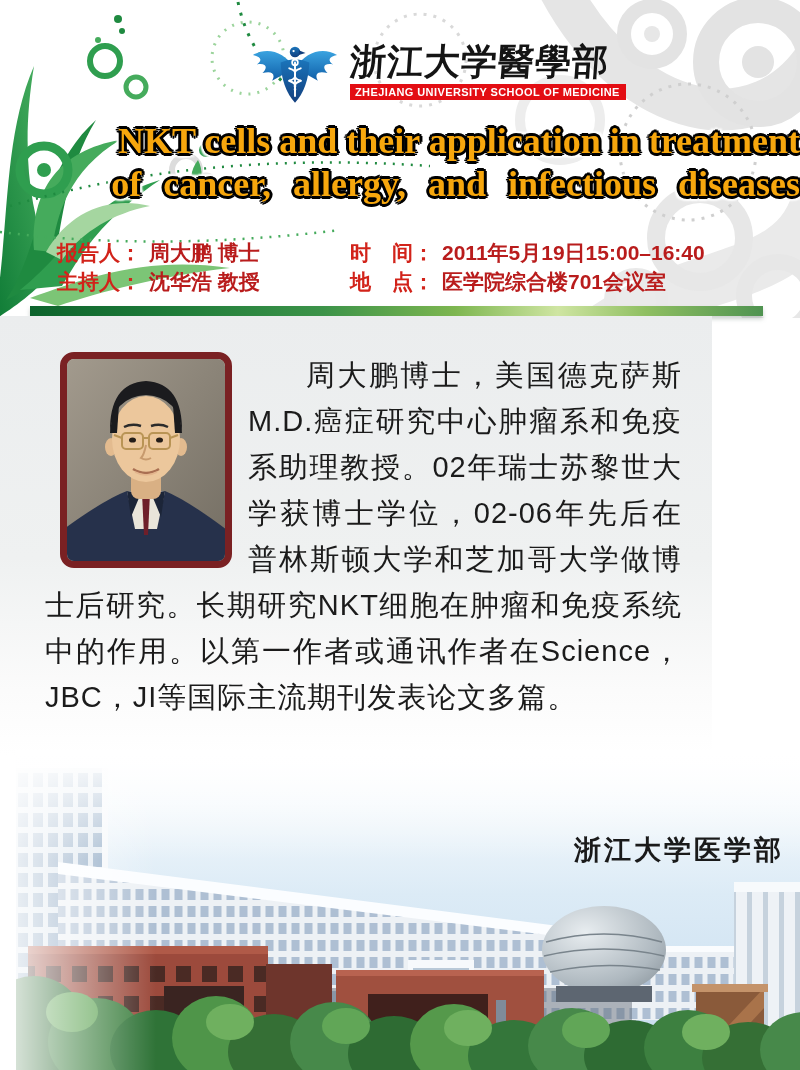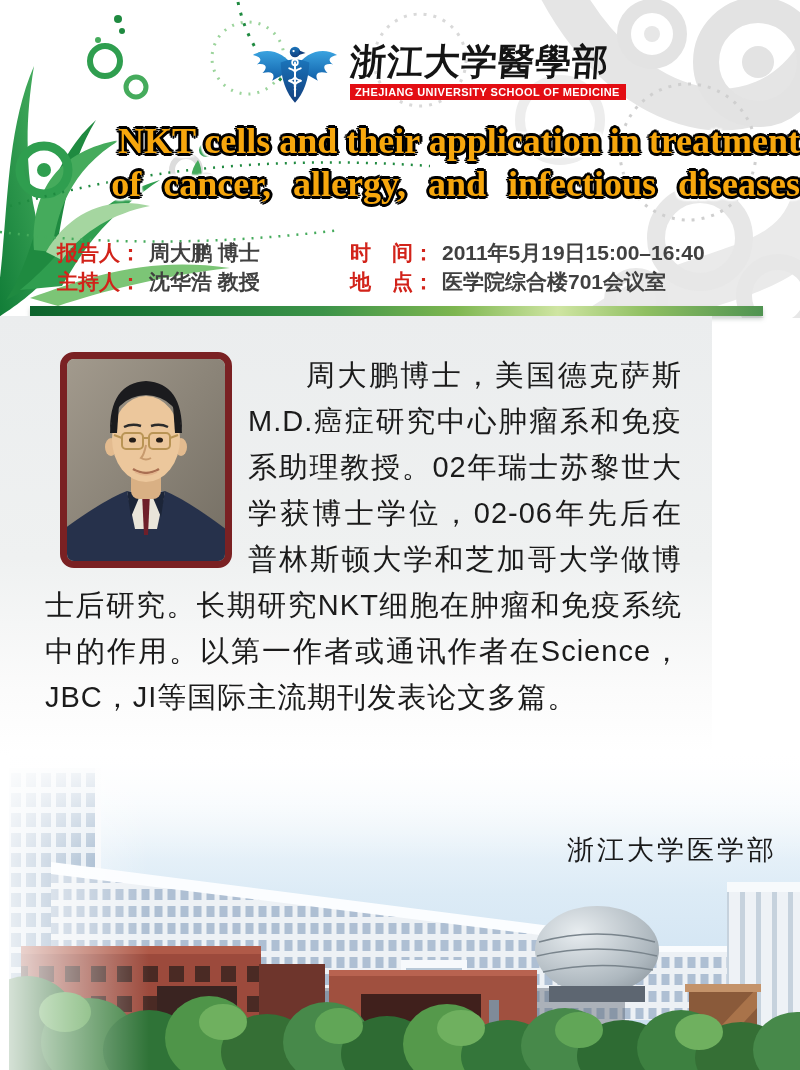--- a/index.html
+++ b/index.html
@@ -29,21 +29,21 @@
       -3px 0 0 #000,3px 0 0 #000,0 -3px 0 #000,0 3px 0 #000,
       -5px 0 2px #fff,5px 0 2px #fff,0 -5px 2px #fff,0 5px 2px #fff,
       -4px -4px 2px #fff,4px -4px 2px #fff,-4px 4px 2px #fff,4px 4px 2px #fff;
   }
   .tline2{word-spacing:13px;margin-left:19px;}
   .info{position:absolute;top:238px;left:0;width:800px;font-size:21px;line-height:29px;font-weight:bold;}
   .info-col{position:absolute;top:0;white-space:nowrap;}
   .info-left{left:57px;}
   .info-right{left:350px;}
   .info-row .lbl{color:#d2231a;margin-right:8px;text-align:center;}
-  .info-row .val{color:#404040;}
+  .info-row .val{color:#b91c1c;}
   .divider{
     position:absolute;left:30px;top:306px;width:733px;height:10px;
     background:linear-gradient(to right,#0d632c 0%,#1d7a38 18%,#3c9349 40%,#7db650 58%,#cfe5a2 72%,#8fbf62 84%,#4f9350 100%);
     box-shadow:0 3px 4px rgba(110,125,115,.35);
   }
   
   .bio{
     position:absolute;left:0;top:316px;width:712px;height:440px;box-sizing:border-box;
     background:linear-gradient(#ebedee 0%,#eff1f1 55%,#fbfbfb 85%,#fff 100%);
     padding:36px 30px 0 45px;
@@ -51,21 +51,21 @@
   .photo{
     float:left;width:158px;height:202px;border:7px solid #7a2123;border-radius:14px;
     margin:0 16px 10px 15px;overflow:hidden;background:#8a8578;box-shadow:inset 0 0 0 2px #f2e9e0;
   }
   .photo svg{display:block;width:158px;height:202px;}
   .bio p{
     margin:0;font-size:29px;line-height:46px;color:#1b1b1b;text-align:justify;
     text-indent:2em;letter-spacing:1px;
   }
   
-  .campus{position:absolute;left:9px;bottom:0;width:664px;height:320px;}
+  .campus{position:absolute;left:16px;bottom:0;width:664px;height:320px;font-weight:bold;}
   .campus svg{display:block;}
   .campus-caption{
     position:absolute;left:558px;top:82px;font-size:27px;letter-spacing:3px;color:#1a1a1a;white-space:nowrap;
   }
 </style>
 </head>
 <body>
 
 <div class="poster">
 

